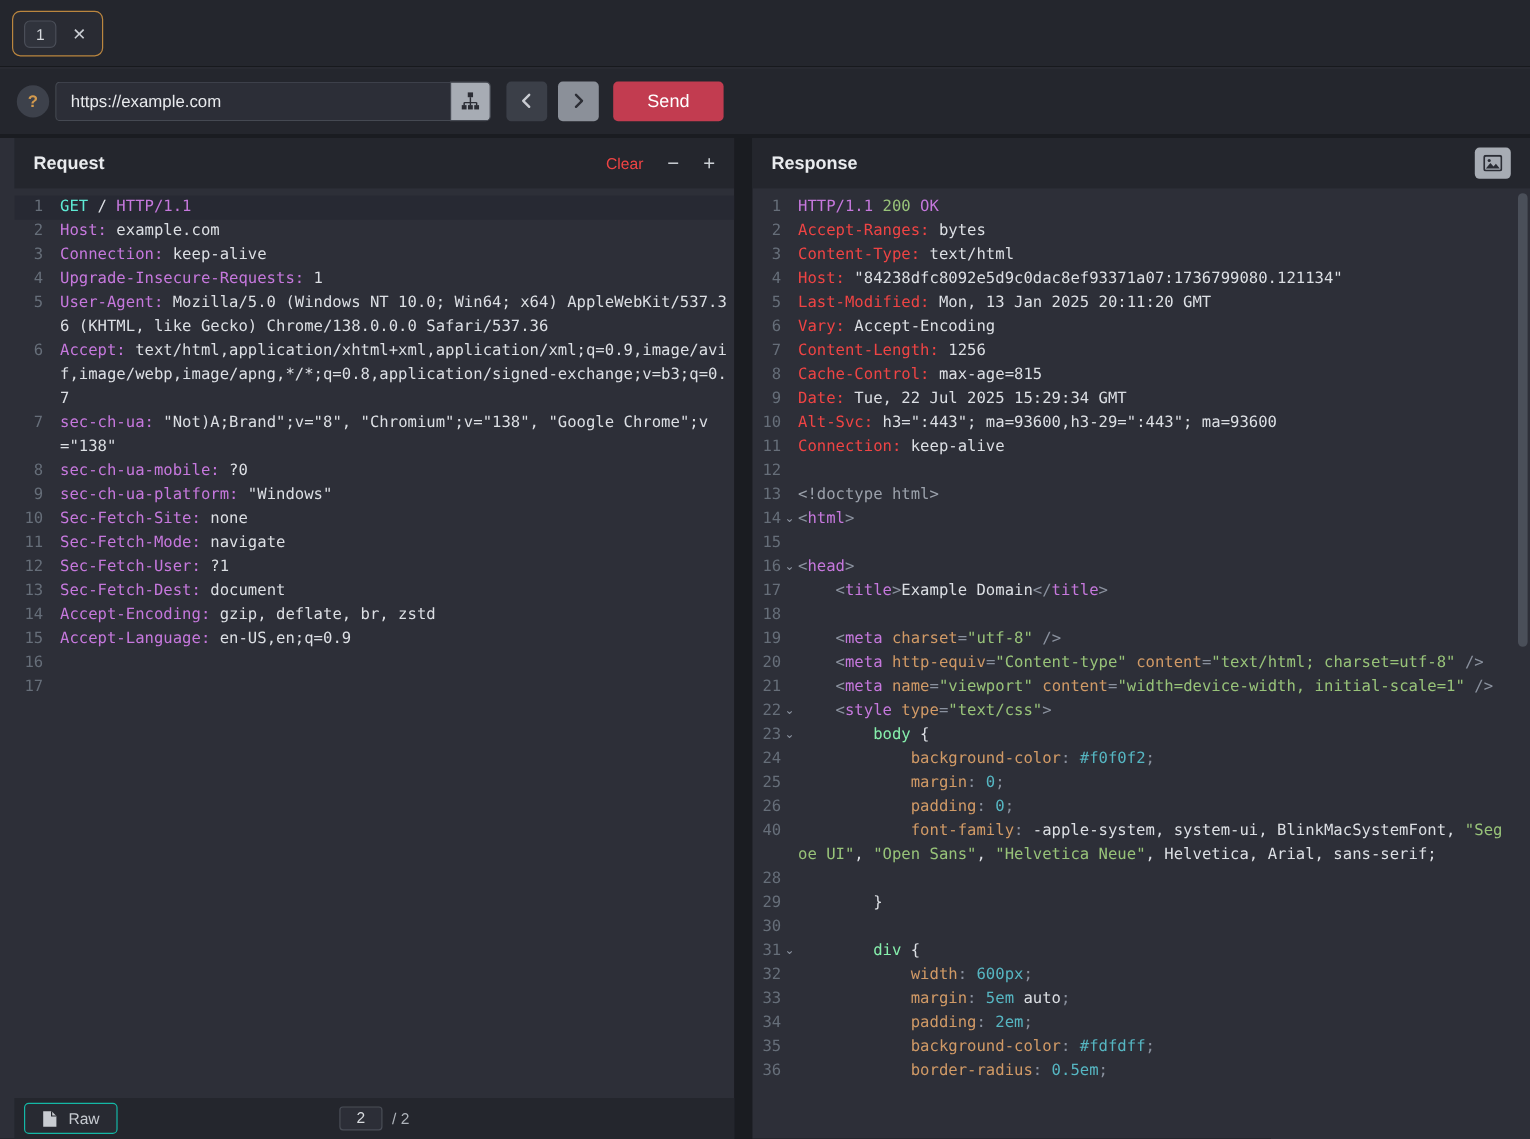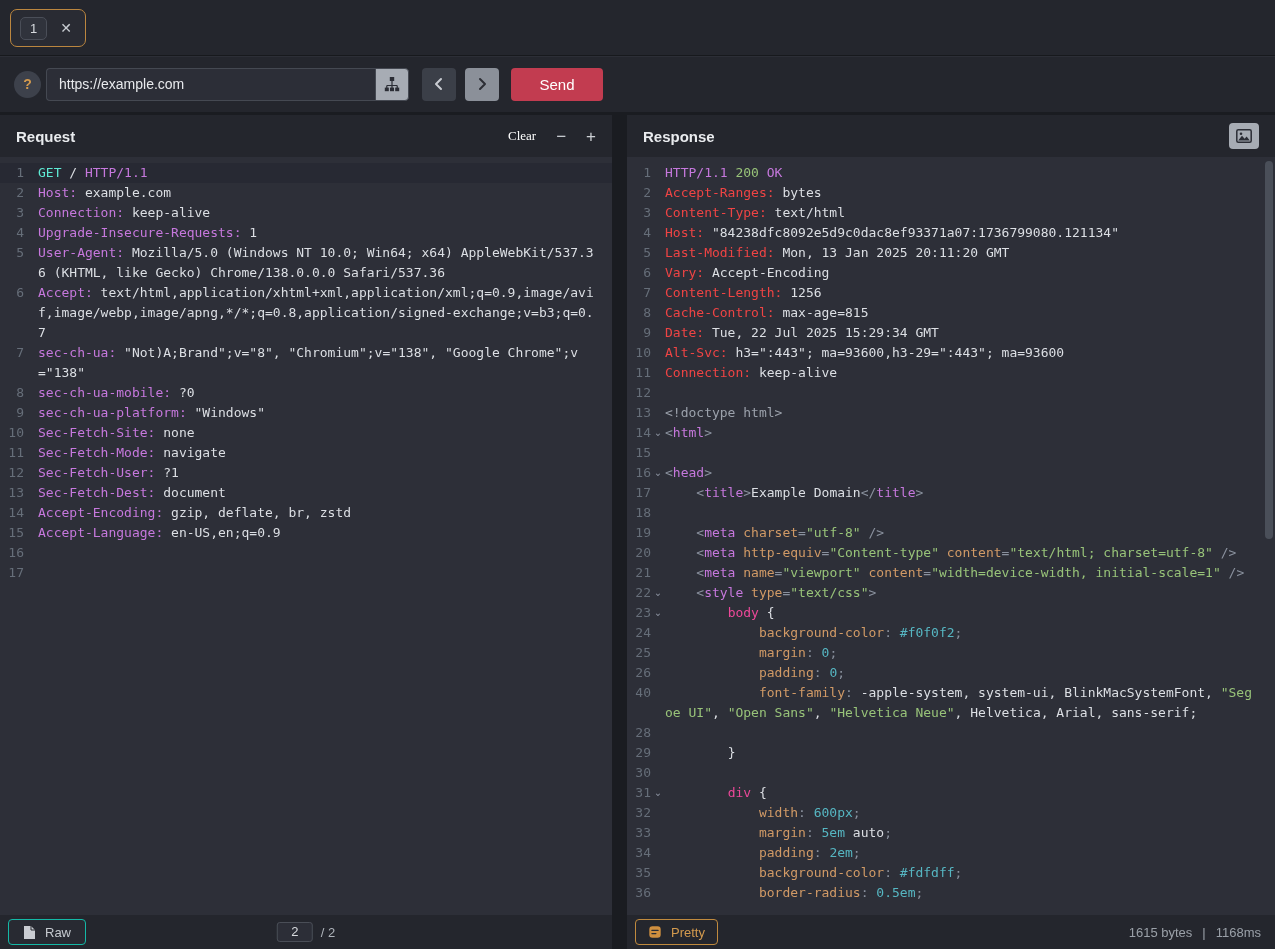--- a/index.html
+++ b/index.html
@@ -32,28 +32,28 @@
   .nav-back { margin-left:13px; background:#3b3f48; }
   .nav-fwd  { margin-left:9px;  background:#8b9099; }
   .send-btn { margin-left:12px; width:92px; height:33px; background:#c23c50; border:none;
               border-radius:4px; color:#fff; font-size:15px; cursor:pointer; }
 
   .gap3 { flex:0 0 3px; background:#1a1c21; }
 
   
   .main { flex:1; display:flex; min-height:0; }
   .panel { display:flex; flex-direction:column; background:#2d2f38; min-height:0; }
-  .panel.left { flex:0 0 612px; }
+  .panel.left { flex:0 0 612px;padding-left:12px; }
   .divider { flex:0 0 15px; background:#1a1c21; }
   .panel.right { flex:1; }
 
   .panel-header { flex:0 0 42px; background:#24262d; display:flex; align-items:center; padding:0 16px; }
   .panel-title { color:#e9ebee; font-size:15px; font-weight:700; }
   .hdr-actions { margin-left:auto; display:flex; align-items:center; gap:20px; }
-  .clear-btn { color:#ffffff; font-size:13px; background:none; border:none; cursor:pointer;font-family:Liberation Serif, serif; }
+  .clear-btn { color:#ef4444; font-size:13px; background:none; border:none; cursor:pointer; }
   .mini-btn { color:#cdd1d6; font-size:17px; background:none; border:none; cursor:pointer; line-height:1; }
   .img-btn { margin-left:auto; width:30px; height:26px; background:#a7acb4; border:none;
              border-radius:4px; display:flex; align-items:center; justify-content:center; cursor:pointer; }
 
   
   .editor { flex:1; overflow:hidden; padding-top:6px; position:relative;
             font-family:"DejaVu Sans Mono","Liberation Mono",monospace;
             font-size:13px; line-height:20px; }
   .cm-line { display:flex; align-items:flex-start; }
   .cm-line.active { background:#272933; }
@@ -62,21 +62,21 @@
   .fold { width:14px; text-align:center; font-size:10px; color:#8a919e; line-height:20px;
           font-family:"DejaVu Sans",sans-serif; cursor:pointer; }
   .code { white-space:pre-wrap; word-break:break-all; color:#dcdfe4; }
   .left  .code { width:560px; }
   .right .code { width:590px; }
 
   .tk-m{color:#5eead4} .tk-v{color:#c678dd} .tk-sc{color:#98c379}
   .tk-hq{color:#c678dd} .tk-hs{color:#ef4444}
   .tk-t{color:#dcdfe4} .tk-p{color:#8a919e}
   .tk-tag{color:#c678dd} .tk-attr{color:#d19a66} .tk-str{color:#98c379}
-  .tk-num{color:#56b6c2} .tk-sel{color:#ec4899} .tk-prop{color:#d19a66} .tk-gray{color:#9ba1ab}
+  .tk-num{color:#56b6c2} .tk-sel{color:#86efac} .tk-prop{color:#d19a66} .tk-gray{color:#9ba1ab}
 
   .scroll-thumb { position:absolute; right:2px; top:4px; width:8px; height:378px;
                   background:#4a4f59; border-radius:4px; cursor:pointer; }
 
   
   .panel-footer { flex:0 0 34px; background:#24262d; display:flex; align-items:center;
                   padding:0 8px; position:relative; }
   .raw-btn { display:flex; gap:9px; align-items:center; height:26px; padding:0 14px;
              border:1px solid #14b8a6; border-radius:4px; background:#282a32; color:#c6cad0;
              font-size:13px; cursor:pointer; }
@@ -538,30 +538,16 @@
             <div class="code"><span class="tk-t">            </span><span class="tk-prop">background-color</span><span class="tk-p">: </span><span class="tk-num">#fdfdff</span><span class="tk-p">;</span></div>
           </div>
           <div class="cm-line">
             <div class="gut">
               <span class="num">36</span>
               <span class="fold"></span>
             </div>
             <div class="code"><span class="tk-t">            </span><span class="tk-prop">border-radius</span><span class="tk-p">: </span><span class="tk-num">0.5em</span><span class="tk-p">;</span></div>
           </div>
         </div>
-      <footer class="panel-footer">
-        <button class="pretty-btn">
-          <svg width="14" height="14" viewBox="0 0 16 16">
-            <rect x="1.5" y="1.5" width="13" height="13" rx="3.5" fill="#cf8f3f"></rect>
-            <path d="M4.5 6.2h7M4.5 9.8h4.5" stroke="#2b2d35" stroke-width="1.5" stroke-linecap="round"></path>
-          </svg>
-          <span>Pretty</span>
-        </button>
-        <span class="stats">
-          <span>1615 bytes</span>
-          <span>|</span>
-          <span>1168ms</span>
-        </span>
-      </footer>
     </section>
 
   </div>
 </div>
 
 </body></html>

